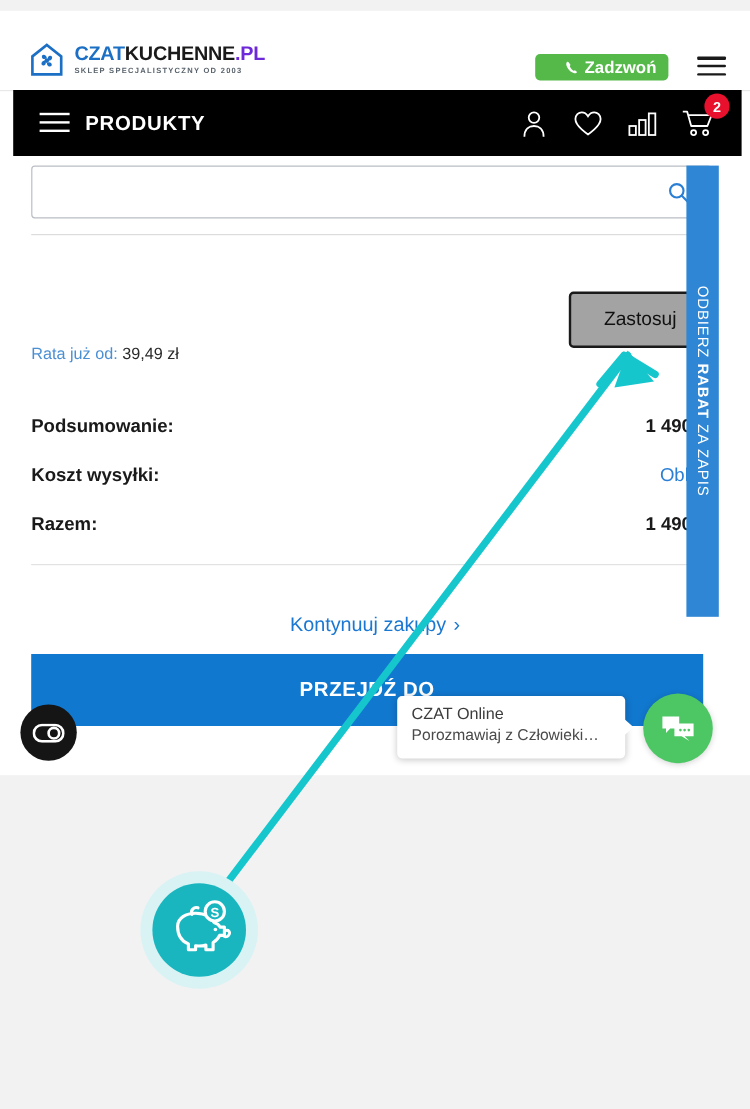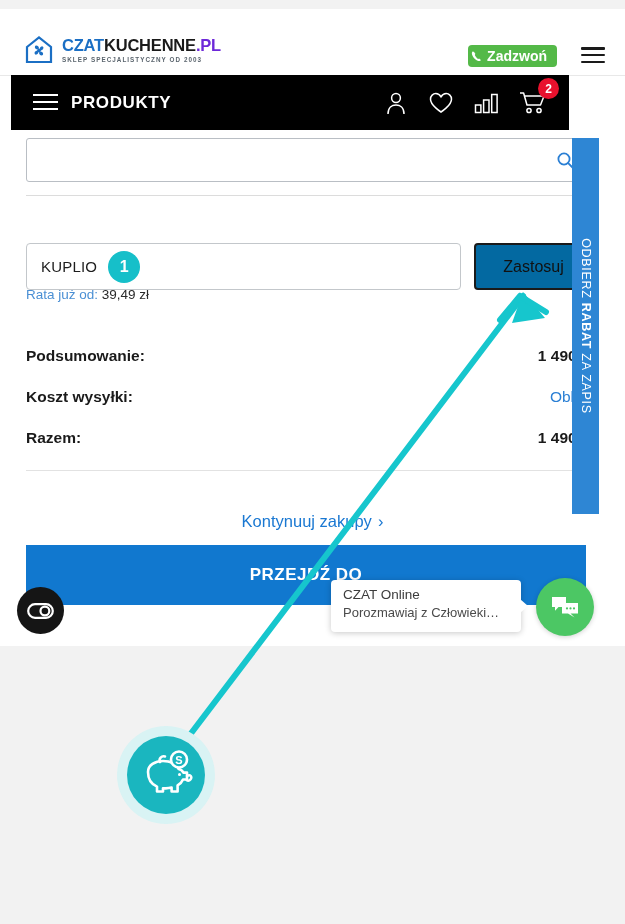--- a/index.html
+++ b/index.html
@@ -77,21 +77,21 @@
     top: 36px;
     height: 22px;
     background: #54b948;
     border-radius: 4px;
     color: #fff;
     font-size: 14px;
     font-weight: bold;
     display: flex;
     align-items: center;
     gap: 4px;
-    padding: 0 10px 0 2px;
+    padding: 0 10px 0 24px;
     box-sizing: border-box;
     border: none;
     cursor: pointer;
     font-family: "Liberation Sans", sans-serif;
   }
   .call-btn .phone { width: 13px; height: 13px; display: block; }
   .burger-top {
     position: absolute;
     right: 20px;
     top: 38px;
@@ -105,21 +105,21 @@
     background: #1a1a1a;
     border-radius: 1px;
     margin-bottom: 4.2px;
   }
   .burger-top span:last-child { margin-bottom: 0; }
 
   
   .navbar {
     position: absolute;
     top: 66px; left: 11px;
-    width: 558px;
+    width: 607px;
     height: 55px;
     background: #000000;
     display: flex;
     align-items: center;
   }
   .nav-burger {
     margin-left: 22px;
     width: 25px;
     height: 17px;
     cursor: pointer;
@@ -235,21 +235,21 @@
     align-items: center;
     justify-content: center;
   }
   .apply-btn {
     position: absolute;
     left: 448px;
     top: 0;
     width: 119px;
     height: 47px;
     box-sizing: border-box;
-    background: #0369a1;
+    background: #a3a3a3;
     border: 2px solid #1a1a1a;
     border-radius: 4px;
     font-size: 16px;
     color: #111;
     cursor: pointer;
     font-family: "Liberation Sans", sans-serif;
   }
   .installment {
     position: absolute;
     top: 278px;
@@ -510,24 +510,20 @@
     <div class="search-row">
       <input class="search-input" type="text" value="" placeholder="" style="">
       <svg class="search-ico" width="19" height="19" viewBox="0 0 19 19">
         <circle cx="8" cy="8" r="5.6" fill="none" stroke="#2a7fd4" stroke-width="1.8"></circle>
         <line x1="12.2" y1="12.2" x2="17.5" y2="17.5" stroke="#2a7fd4" stroke-width="1.8" stroke-linecap="round"></line>
       </svg>
     </div>
     <div class="search-underline"></div>
 
     <div class="coupon-row">
-      <div class="coupon-field">
-        <span class="coupon-value">KUPLIO</span>
-        <span class="coupon-badge">1</span>
-      </div>
       <button class="apply-btn">Zastosuj</button>
     </div>
 
     <div class="installment">
       <span class="lbl">Rata już od</span><span class="lbl">: </span><span class="val">39,49 zł</span>
     </div>
 
     <div class="summary">
       <div class="sum-row">
         <span class="sum-label">Podsumowanie:</span>

